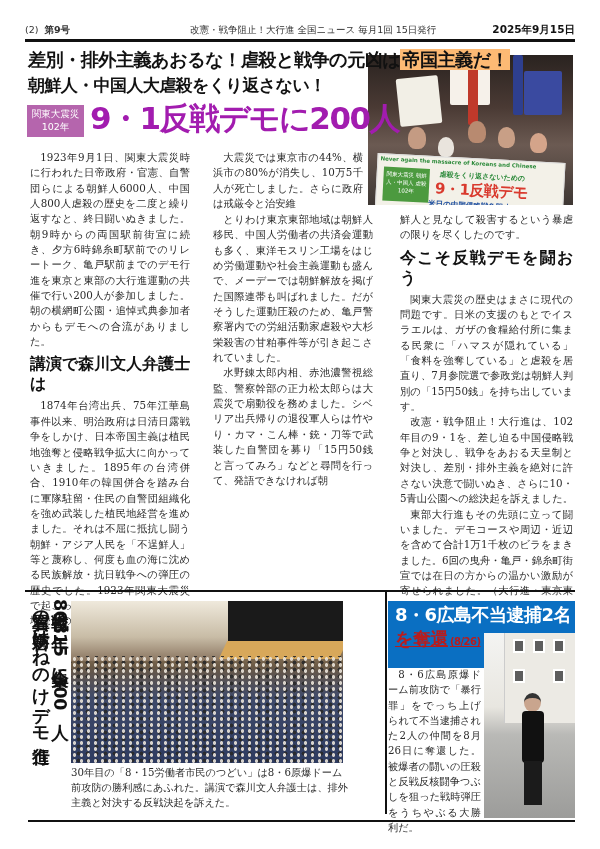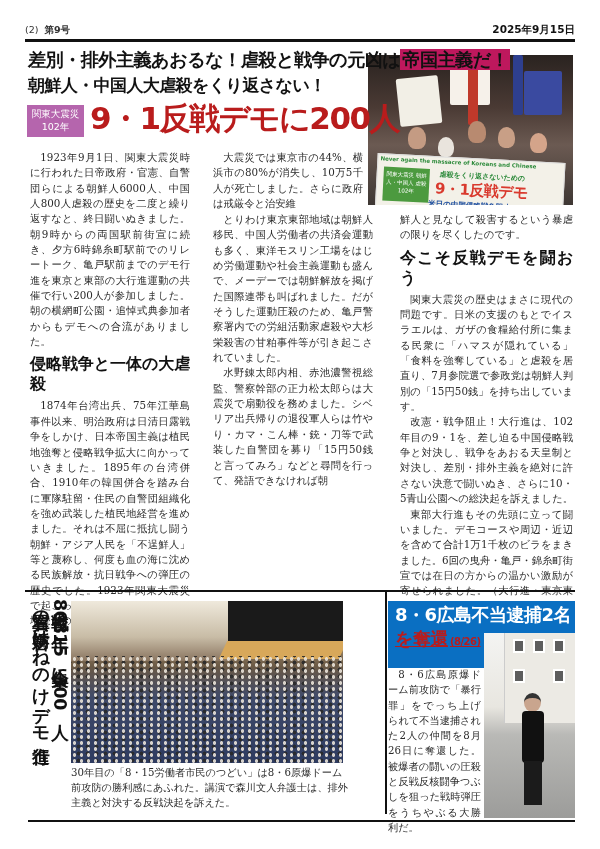--- a/index.html
+++ b/index.html
@@ -7,24 +7,24 @@
   body { position: relative; font-family: "DejaVu Serif", "Liberation Serif", serif; color: #222; }
 
   .header { position: absolute; left: 25px; top: 22px; width: 550px; height: 18px; font-family: "DejaVu Sans", sans-serif; font-size: 9.5px; color: #333; text-align: center; }
   .header .left { position: absolute; left: 0; top: 2px; }
   .header .left b { font-weight: bold; margin-left: 6px; }
   .header .center { position: absolute; left: 165px; top: 2px; }
   .header .right { position: absolute; right: 0; top: 1px; font-weight: bold; font-size: 10.5px; color: #111; }
   .header-rule { position: absolute; left: 25px; top: 39px; width: 550px; height: 3px; background: #111; }
 
   .headline1 { position: absolute; left: 28px; top: 47px; font-family: "DejaVu Sans", sans-serif; font-weight: bold; font-size: 18.2px; letter-spacing: -0.6px; color: #111; white-space: nowrap; z-index: 3; }
-  .headline1 .tail { background: #be185d; padding: 0 2px; }
+  .headline1 .tail { background: #fdba74; padding: 0 2px; }
   .headline2 { position: absolute; left: 28px; top: 74px; font-family: "DejaVu Sans", sans-serif; font-weight: bold; font-size: 17px; letter-spacing: -0.6px; color: #111; white-space: nowrap; }
   .badge { position: absolute; left: 27px; top: 105px; width: 57px; height: 32px; background: #b565ad; color: #fff; font-family: "DejaVu Sans", sans-serif; font-size: 9.5px; line-height: 12.5px; text-align: center; padding-top: 3px; }
-  .bighead { position: absolute; left: 90px; top: 98px; font-family: "DejaVu Sans", sans-serif; font-weight: bold; font-size: 31px; letter-spacing: -1.5px; color: #b91c1c; white-space: nowrap; }
+  .bighead { position: absolute; left: 90px; top: 98px; font-family: "DejaVu Sans", sans-serif; font-weight: bold; font-size: 31px; letter-spacing: -1.5px; color: #a21caf; white-space: nowrap; }
 
   .photo-demo { position: absolute; left: 368px; top: 55px; width: 205px; height: 150px; background: linear-gradient(180deg, #2a2320 0%, #4a3a34 35%, #6b5a52 60%, #3e3733 100%); overflow: hidden; }
   .photo-demo .sign { position: absolute; border-radius: 2px; }
   .photo-demo .banner { position: absolute; left: 8px; top: 103px; width: 188px; height: 62px; background: #f3f1e8; transform: rotate(3deg); border: 1px solid #ddd; }
   .photo-demo .banner .top { position: absolute; left: 2px; top: 1px; font-family: "DejaVu Sans", sans-serif; font-size: 5.5px; color: #2c8a3a; font-weight: bold; white-space: nowrap; }
   .photo-demo .banner .mid { position: absolute; left: 62px; top: 12px; font-family: "DejaVu Sans", sans-serif; font-size: 7px; color: #2c8a3a; font-weight: bold; white-space: nowrap; }
   .photo-demo .banner .big { position: absolute; left: 58px; top: 22px; font-family: "DejaVu Sans", sans-serif; font-size: 15px; color: #d93a2e; font-weight: bold; white-space: nowrap; letter-spacing: -0.5px; }
   .photo-demo .banner .bot { position: absolute; left: 52px; top: 42px; font-family: "DejaVu Sans", sans-serif; font-size: 7.5px; color: #1f4fa0; font-weight: bold; white-space: nowrap; }
   .photo-demo .banner .green { position: absolute; left: 6px; top: 12px; width: 46px; height: 34px; background: #4c9a3f; color: #fff; font-family: "DejaVu Sans", sans-serif; font-size: 5.5px; line-height: 8px; text-align: center; padding-top: 3px; }
   .person { position: absolute; border-radius: 50% 50% 40% 40%; }
@@ -67,20 +67,21 @@
   .photo-man .win { position: absolute; width: 12px; height: 14px; background: #5d5d5d; border: 2px solid #fff; }
   .photo-man .body { position: absolute; left: 38px; top: 78px; width: 22px; height: 52px; background: #111; border-radius: 4px; }
   .photo-man .legs { position: absolute; left: 40px; top: 128px; width: 18px; height: 44px; background: #1b1b1b; }
   .photo-man .head { position: absolute; left: 40px; top: 60px; width: 17px; height: 19px; background: #c9a58e; border-radius: 50%; border-top: 5px solid #333; }
 </style>
 </head>
 <body>
 
 <div class="header">
   <span class="left"><span>(2)</span><b>第9号</b></span>
+  <span class="center">改憲・戦争阻止！大行進 全国ニュース 毎月1回 15日発行</span>
   <span class="right">2025年9月15日</span>
 </div>
 <div class="header-rule"></div>
 
 <div class="photo-demo">
   <div class="sign" style="left:30px;top:22px;width:42px;height:48px;background:#f2efe6;transform:rotate(-6deg);"></div>
   <div class="sign" style="left:82px;top:12px;width:40px;height:38px;background:#f6f1ea;"></div>
   <div class="sign" style="left:100px;top:10px;width:10px;height:60px;background:#c0392b;"></div>
   <div class="sign" style="left:156px;top:16px;width:38px;height:44px;background:#3a4aa0;"></div>
   <div class="sign" style="left:145px;top:0px;width:10px;height:60px;background:#2e3f8f;"></div>
@@ -101,21 +102,21 @@
 <div class="headline1"><span>差別・排外主義あおるな！虐殺と戦争の元凶は</span><span class="tail">帝国主義だ！</span></div>
 <div class="headline2">朝鮮人・中国人大虐殺をくり返さない！</div>
 <div class="badge">
   <div>関東大震災</div>
   <div>102年</div>
 </div>
 <div class="bighead">9・1反戦デモに200人</div>
 
 <div class="col col1">
   <p>1923年9月1日、関東大震災時に行われた日帝政府・官憲、自警団らによる朝鮮人6000人、中国人800人虐殺の歴史を二度と繰り返すなと、終日闘いぬきました。朝9時からの両国駅前街宣に続き、夕方6時錦糸町駅前でのリレートーク、亀戸駅前までのデモ行進を東京と東部の大行進運動の共催で行い200人が参加しました。朝の横網町公園・追悼式典参加者からもデモへの合流がありました。</p>
-  <div class="sub">侵略戦争と一体の大虐殺</div>
+  <div class="sub">講演で森川文人弁護士は</div>
   <p>1874年台湾出兵、75年江華島事件以来、明治政府は日清日露戦争をしかけ、日本帝国主義は植民地強奪と侵略戦争拡大に向かっていきました。1895年の台湾併合、1910年の韓国併合を踏み台に軍隊駐留・住民の自警団組織化を強め武装した植民地経営を進めました。それは不屈に抵抗し闘う朝鮮・アジア人民を「不逞鮮人」等と蔑称し、何度も血の海に沈める民族解放・抗日戦争への弾圧の歴史でした。1923年関東大震災で起こったことは、まさにこれと地続きの虐殺事件です。</p>
 </div>
 
 <div class="col col2">
   <p>大震災では東京市の44%、横浜市の80%が消失し、10万5千人が死亡しました。さらに政府は戒厳令と治安維</p>
 </div>
 <div class="col col2b">
   <p>とりわけ東京東部地域は朝鮮人移民、中国人労働者の共済会運動も多く、東洋モスリン工場をはじめ労働運動や社会主義運動も盛んで、メーデーでは朝鮮解放を掲げた国際連帯も叫ばれました。だがそうした運動圧殺のため、亀戸警察署内での労組活動家虐殺や大杉栄殺害の甘粕事件等が引き起こされていました。</p>
   <p>水野錬太郎内相、赤池濃警視総監、警察幹部の正力松太郎らは大震災で扇動役を務めました。シベリア出兵帰りの退役軍人らは竹やり・カマ・こん棒・銃・刀等で武装した自警団を募り「15円50銭と言ってみろ」などと尋問を行って、発語できなければ朝</p>
 </div>

